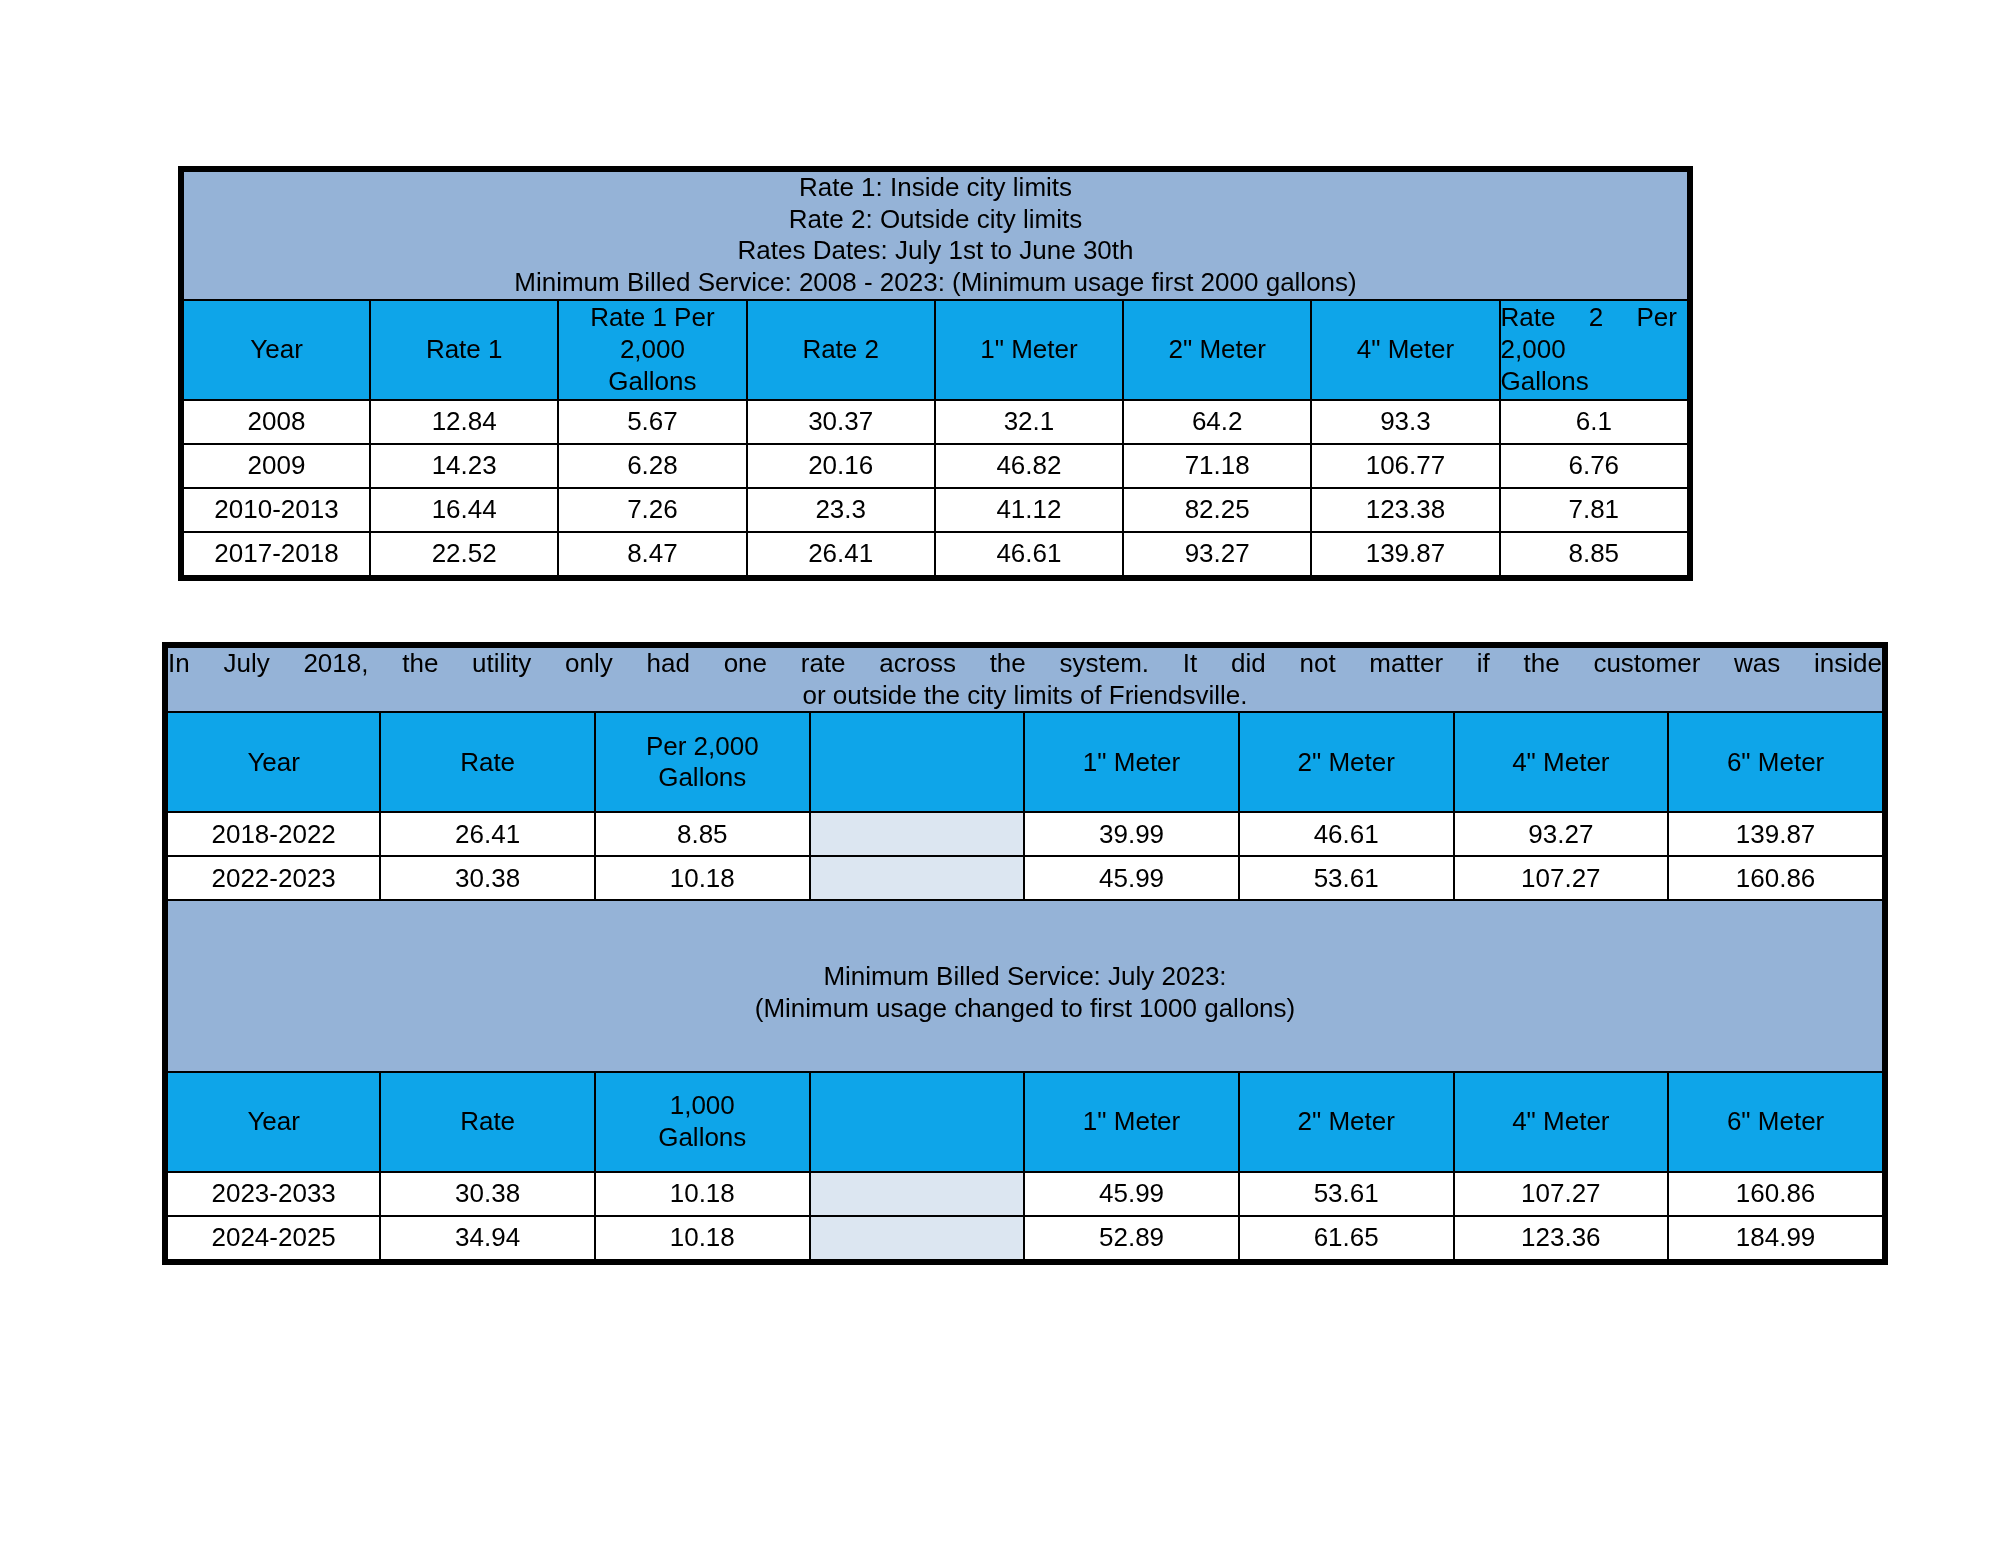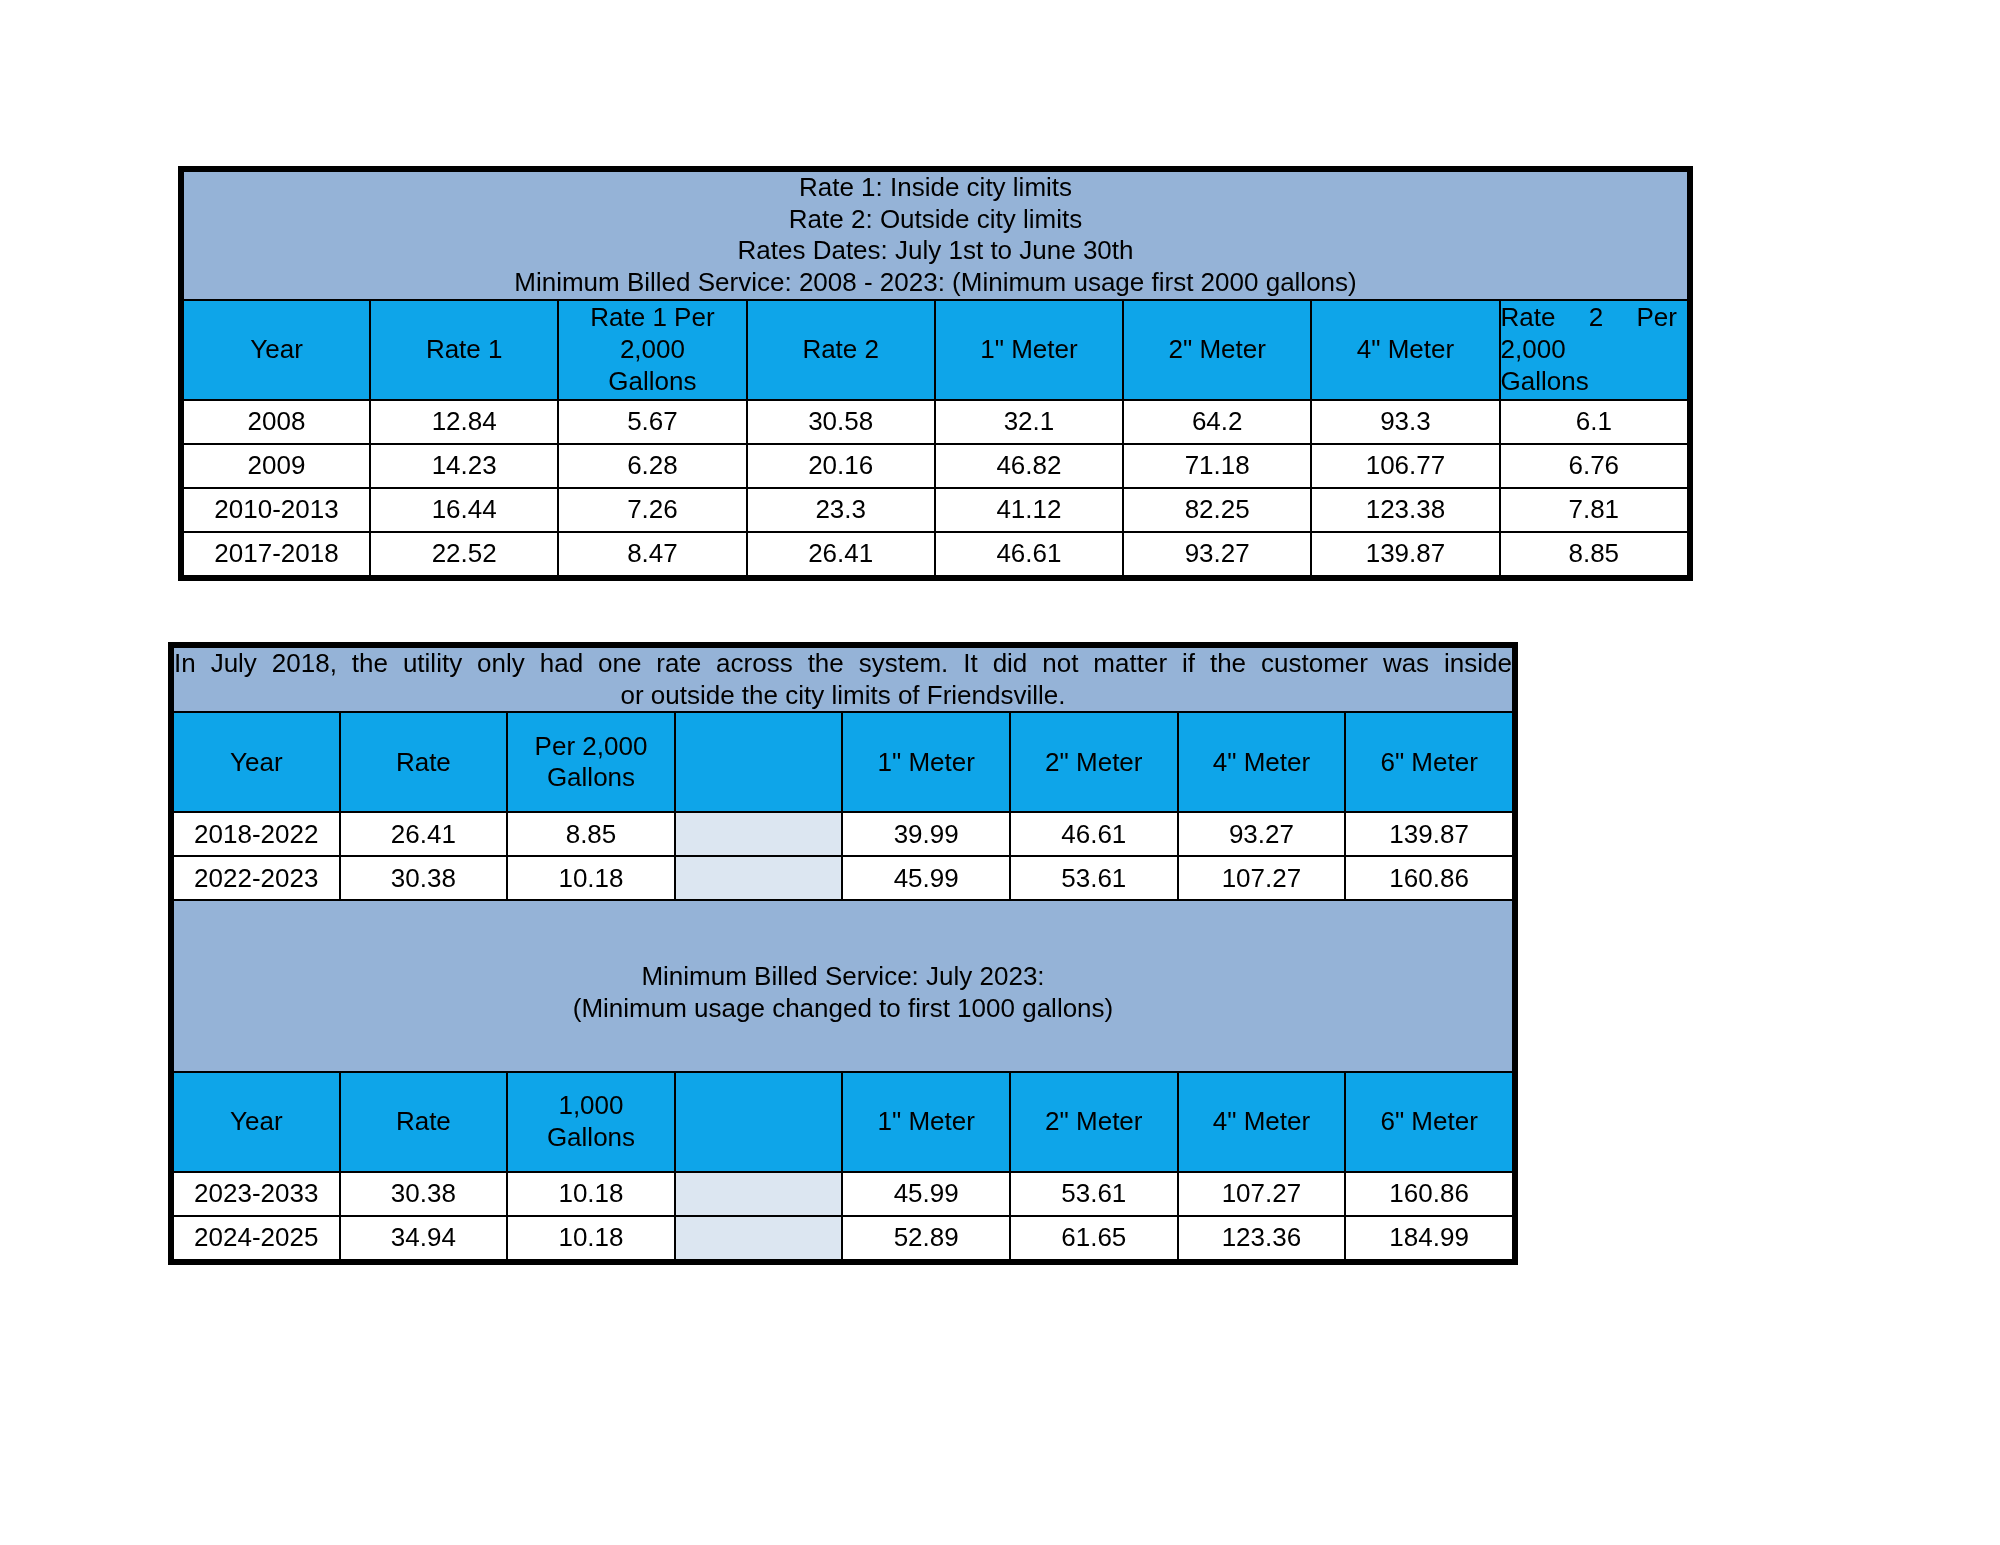--- a/index.html
+++ b/index.html
@@ -31,23 +31,23 @@
     background: #ffffff;
   }
 
   #block-rate12 {
     left: 178px;
     top: 136px;
     width: 1515px;
     margin-top: 30px;
   }
   #block-single {
-    left: 168px;
+    left: 162px;
     top: 642px;
-    width: 1350px;
+    width: 1726px;
   }
 
   table.grid {
     border-collapse: collapse;
     table-layout: fixed;
     width: 100%;
   }
   table.grid td, table.grid th {
     border: 2px solid #000000;
     padding: 0;
@@ -180,21 +180,21 @@
           <span class="jl"><span>Rate 2</span> <span>Per</span></span>
           <span class="jc">2,000</span>
           <span class="jc">Gallons</span>
         </td>
       </tr>
 
       <tr class="drow thick-top">
         <td>2008</td>
         <td>12.84</td>
         <td>5.67</td>
-        <td>30.58</td>
+        <td>30.37</td>
         <td>32.1</td>
         <td>64.2</td>
         <td>93.3</td>
         <td>6.1</td>
       </tr>
       <tr class="drow">
         <td>2009</td>
         <td>14.23</td>
         <td>6.28</td>
         <td>20.16</td>

